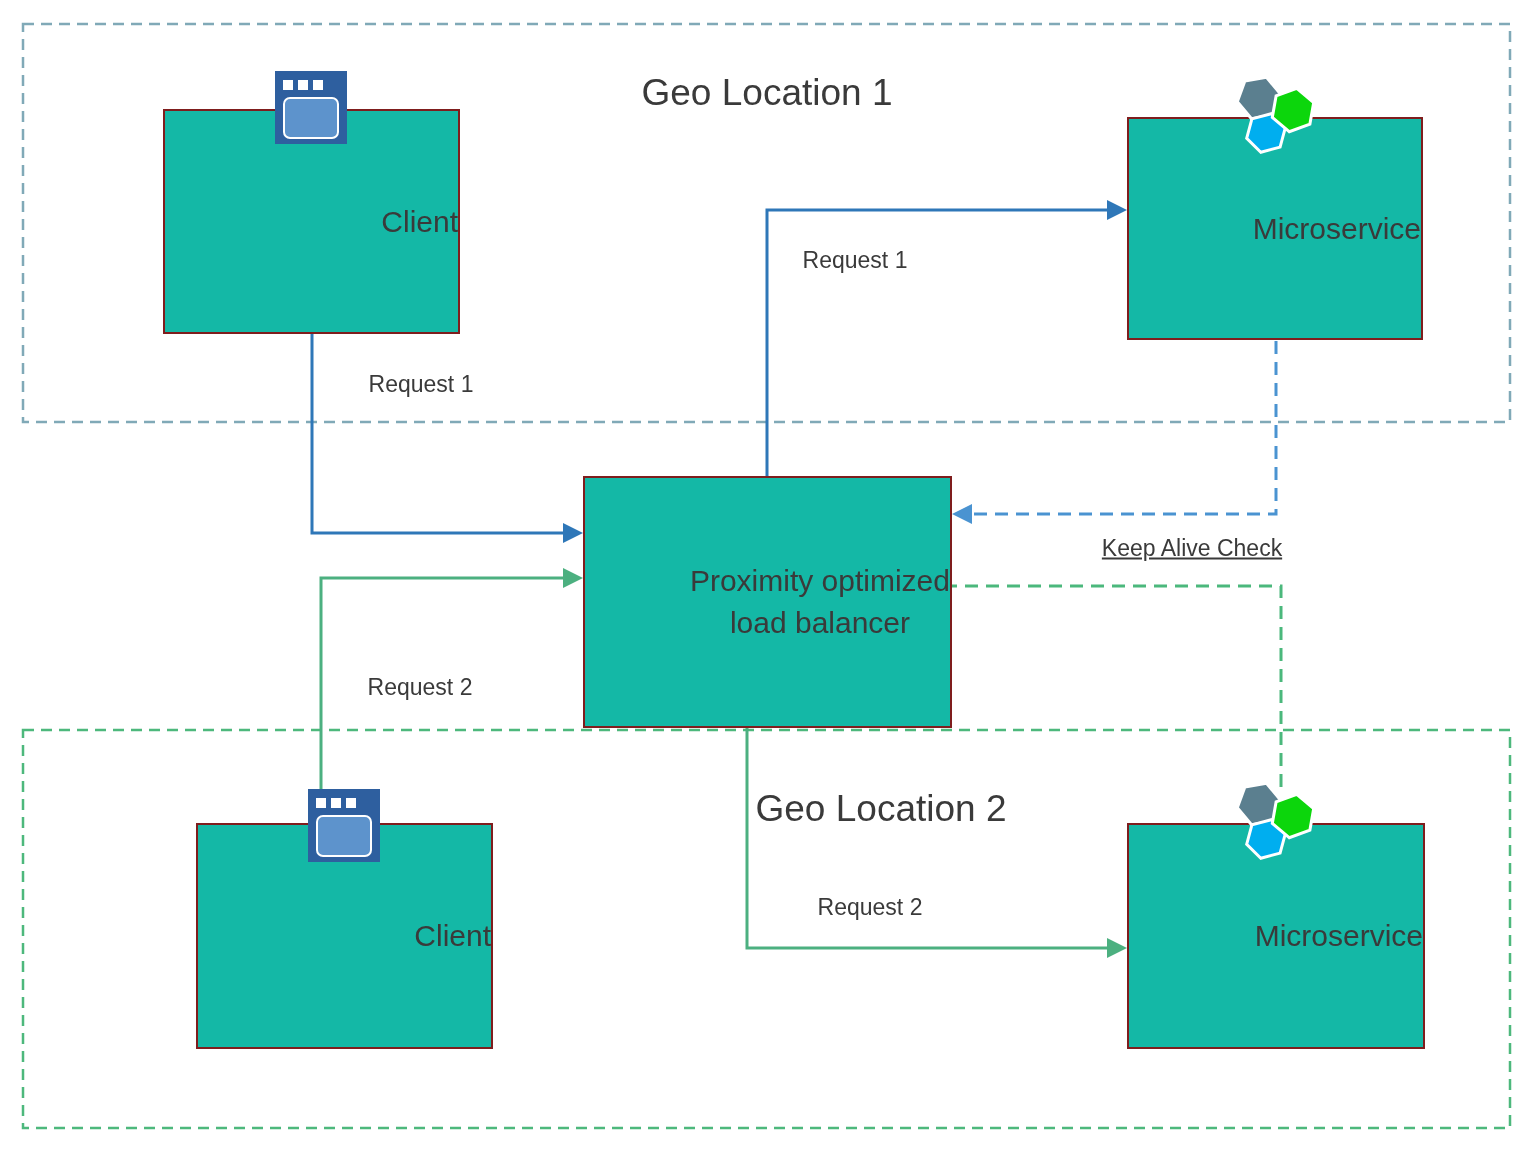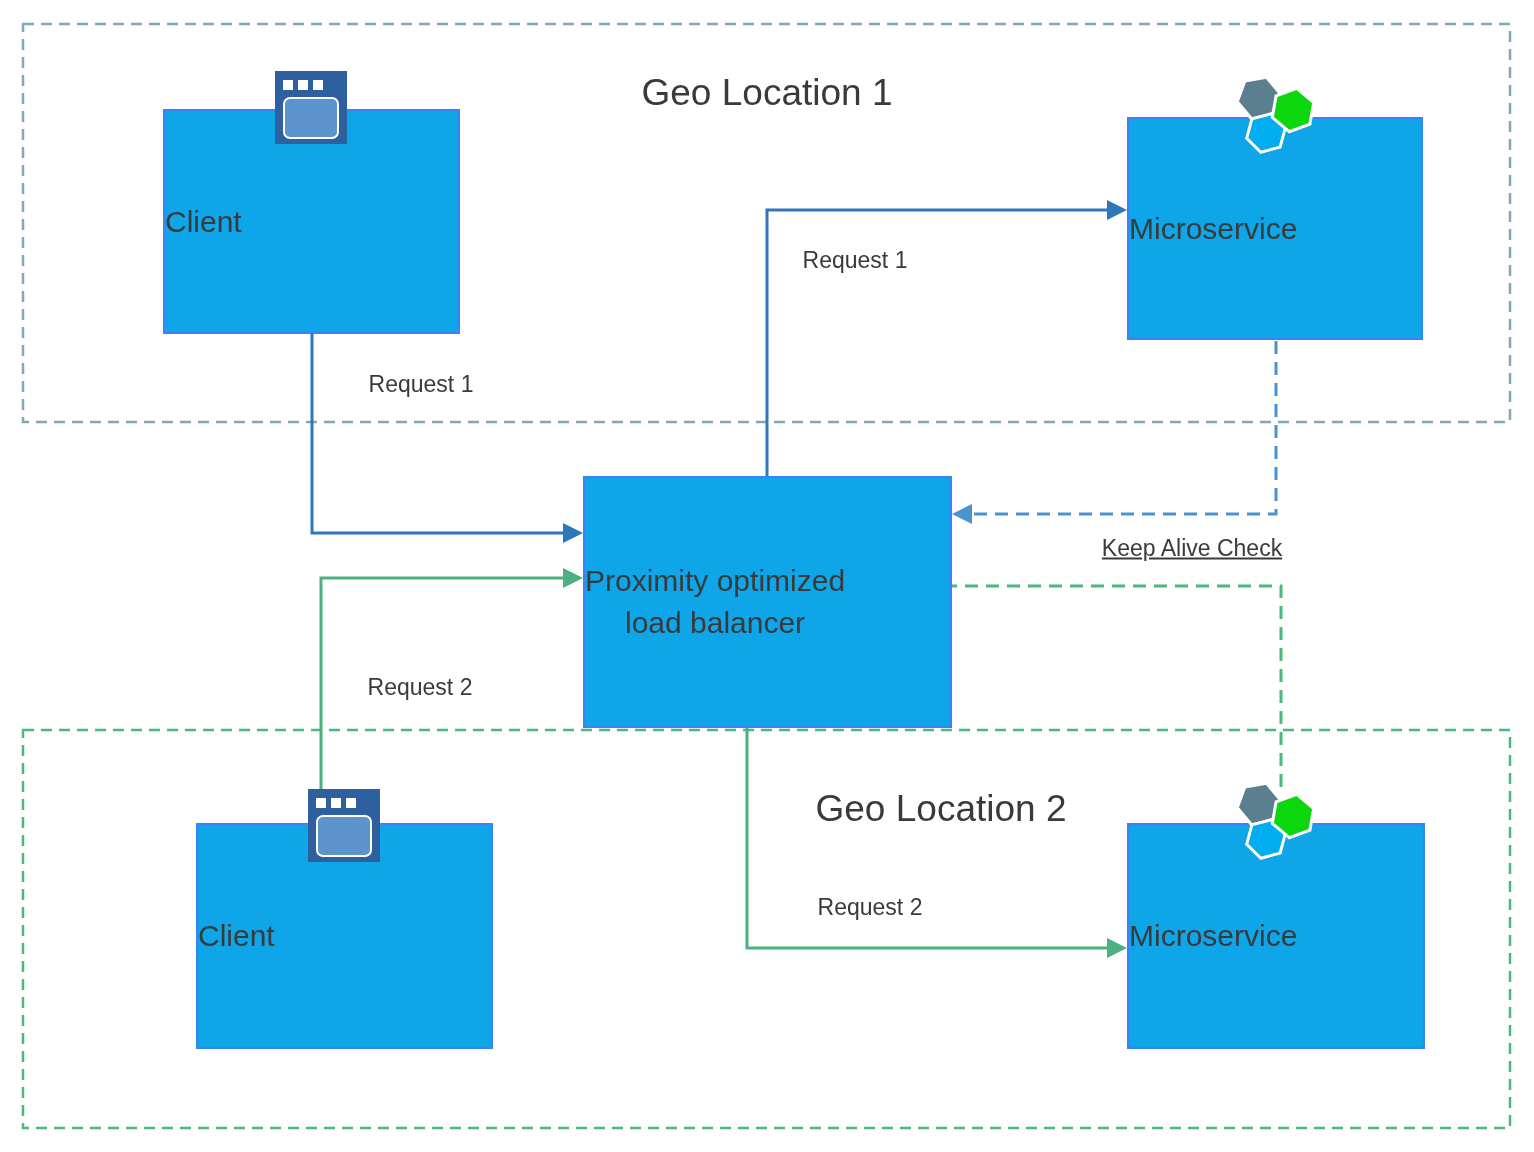--- a/index.html
+++ b/index.html
@@ -9,24 +9,24 @@
     background:#ffffff;
     font-family:"Liberation Sans", sans-serif;
     color:#3a3a3a;
     overflow:hidden;
   }
   svg.layer{position:absolute;left:0;top:0;pointer-events:none;}
   .wires{z-index:1;}
   .icons{z-index:3;}
   .node{
     position:absolute;
-    background:#0ea5e9;
-    border:2px solid #3b82f6;
+    background:#14b8a6;
+    border:2px solid #7f1d1d;
     box-sizing:border-box;
-    display:flex;align-items:center;justify-content:flex-start;
+    display:flex;align-items:center;justify-content:flex-end;
     z-index:2;
   }
   .node-label{
     font-size:30px;
     color:#3a3a3a;
     text-align:center;
     line-height:1.4;
     white-space:nowrap;
   }
   .lbl{
@@ -85,21 +85,21 @@
     <polyline points="747,676 747,948 1107,948" fill="none" stroke="#4cb080" stroke-width="3"></polyline>
     <polygon points="1107,938 1127,948 1107,958" fill="#4cb080"></polygon>
 
     <polyline points="1276,341 1276,514 972,514" fill="none" stroke="#4a93d1" stroke-width="3" stroke-dasharray="13 8"></polyline>
     <polygon points="972,504 952,514 972,524" fill="#4a93d1"></polygon>
 
     <polyline points="1281,787 1281,586 952,586" fill="none" stroke="#4bb87c" stroke-width="3" stroke-dasharray="13 8"></polyline>
   </svg>
 
   <div class="lbl geo-title" style="left:767px;top:61px;">Geo Location 1</div>
-  <div class="lbl geo-title" style="left:941px;top:777px;">Geo Location 2</div>
+  <div class="lbl geo-title" style="left:881px;top:777px;">Geo Location 2</div>
 
   <div class="node" style="left:163px;top:109px;width:297px;height:225px;">
     <span class="node-label">Client</span>
   </div>
 
   <div class="node" style="left:1127px;top:117px;width:296px;height:223px;">
     <span class="node-label">Microservice</span>
   </div>
 
   <div class="node" style="left:583px;top:476px;width:369px;height:252px;">

